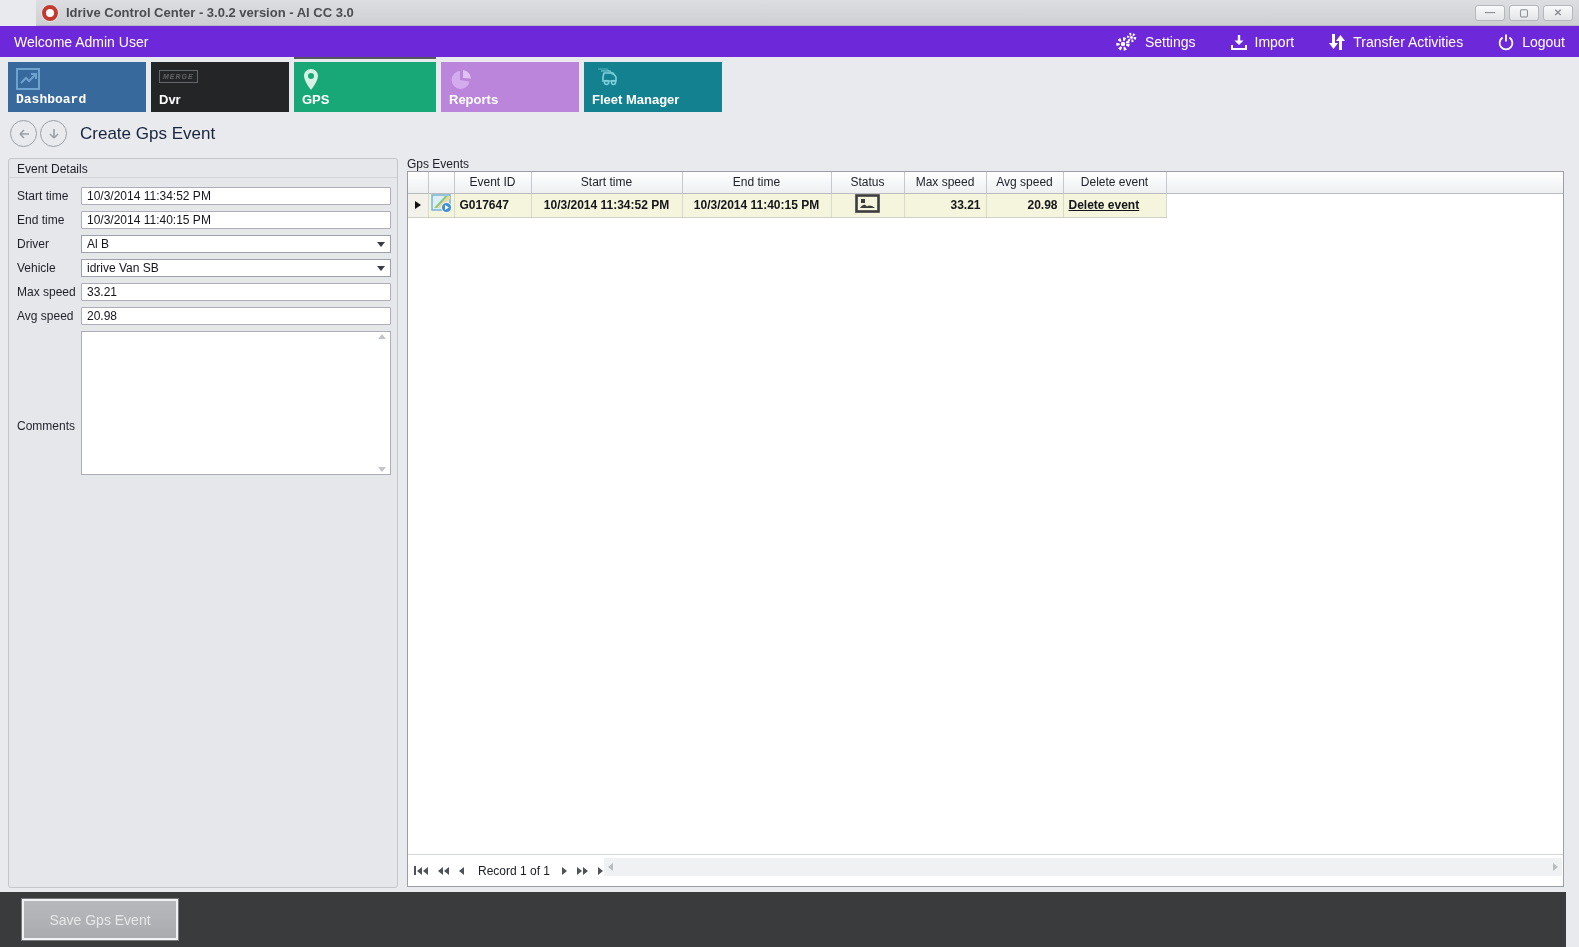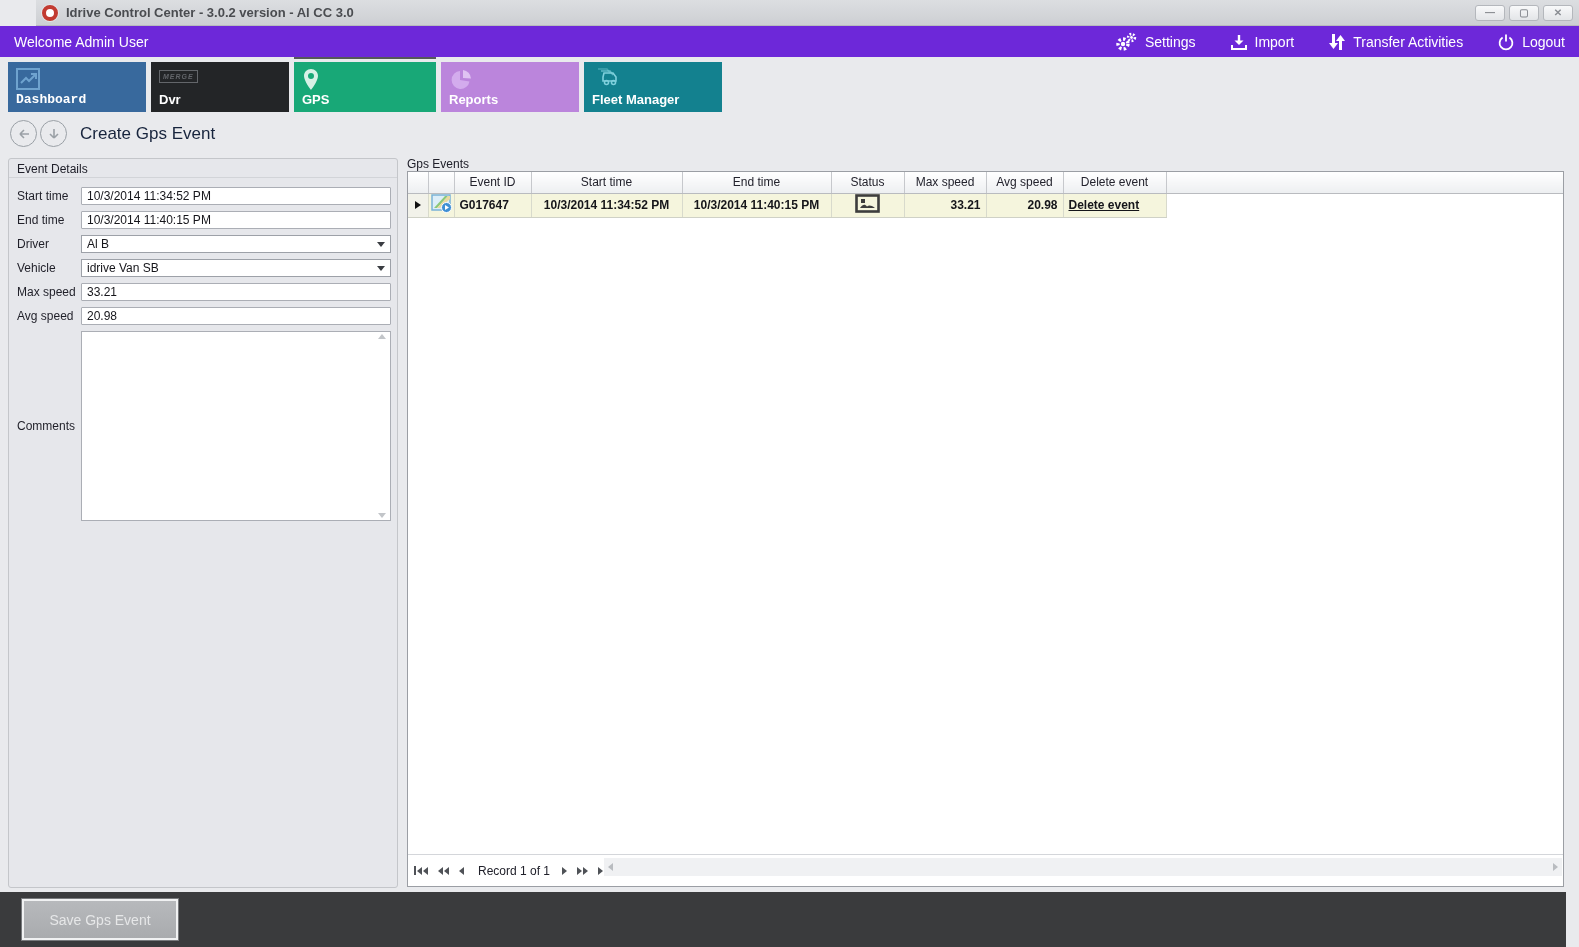--- a/index.html
+++ b/index.html
@@ -96,21 +96,21 @@
   .selectbox {
     position:absolute; left:64px; right:0; top:0; height:18px;
     border:1px solid #9da1a8; background:#fff; display:flex; align-items:center;
     padding:0 5px; font-size:12px; color:#15151a;
   }
   .selectbox .sel-arrow {
     margin-left:auto; width:0; height:0;
     border-left:4px solid transparent; border-right:4px solid transparent;
     border-top:5px solid #3a3d42;
   }
-  .comments-row { position:absolute; left:8px; right:6px; top:172px; height:190px; }
+  .comments-row { position:absolute; left:8px; right:6px; top:172px; height:144px; }
   .comments-row .flabel { position:absolute; left:0; top:88px; }
   .commentsbox {
     position:absolute; left:64px; right:0; top:0; bottom:0;
     border:1px solid #abaeb5; background:#fff;
   }
   .comments-scroll {
     position:absolute; right:2px; top:2px; bottom:2px; width:12px;
     display:flex; flex-direction:column; justify-content:space-between; align-items:center;
   }
   .tri-up { width:0;height:0;border-left:4px solid transparent;border-right:4px solid transparent;border-bottom:5px solid #c2c5c9; }

